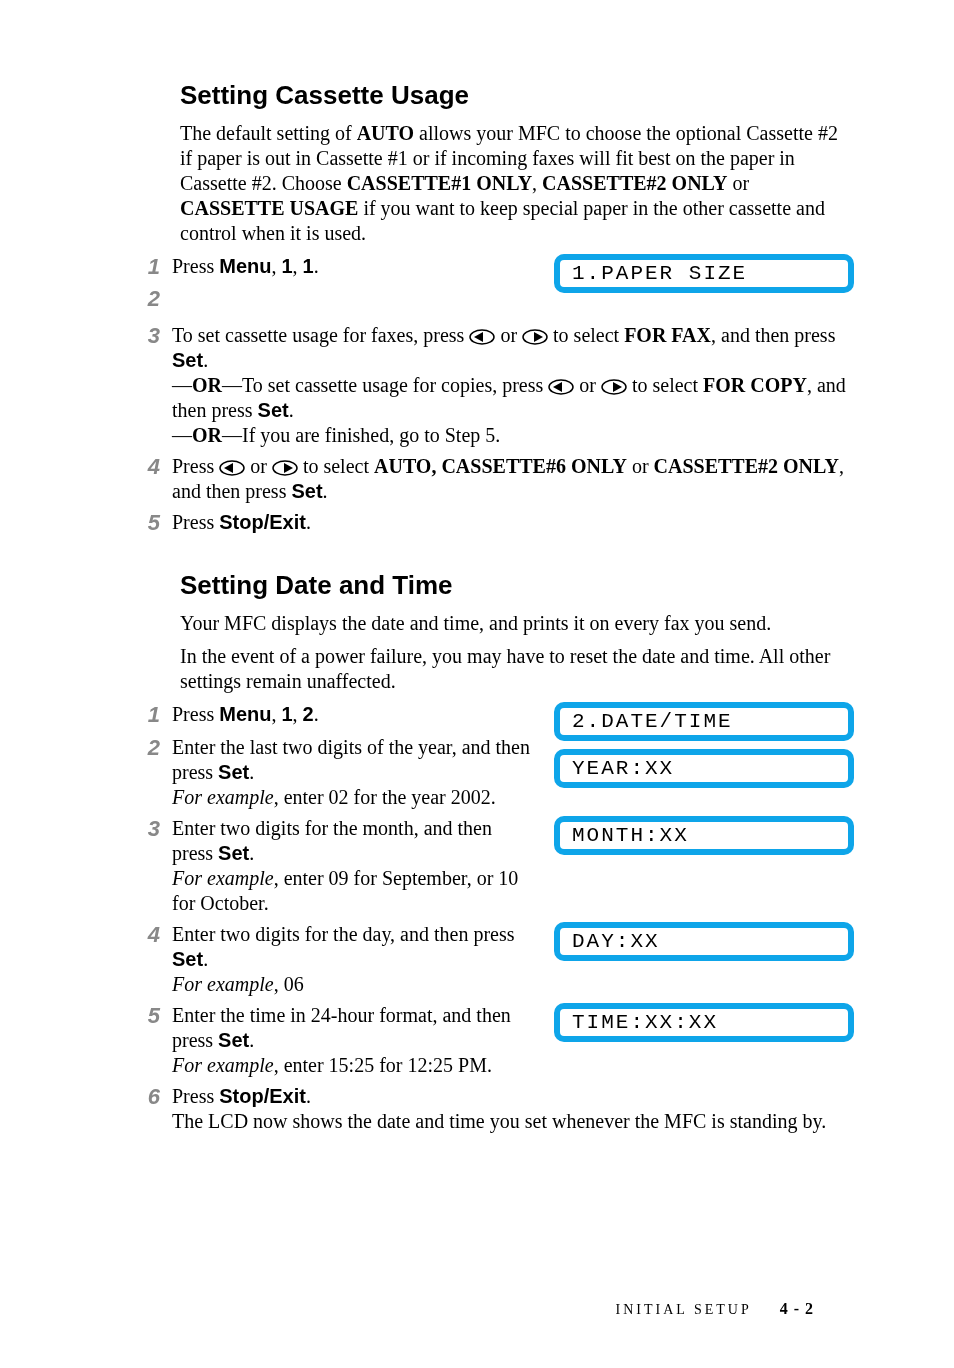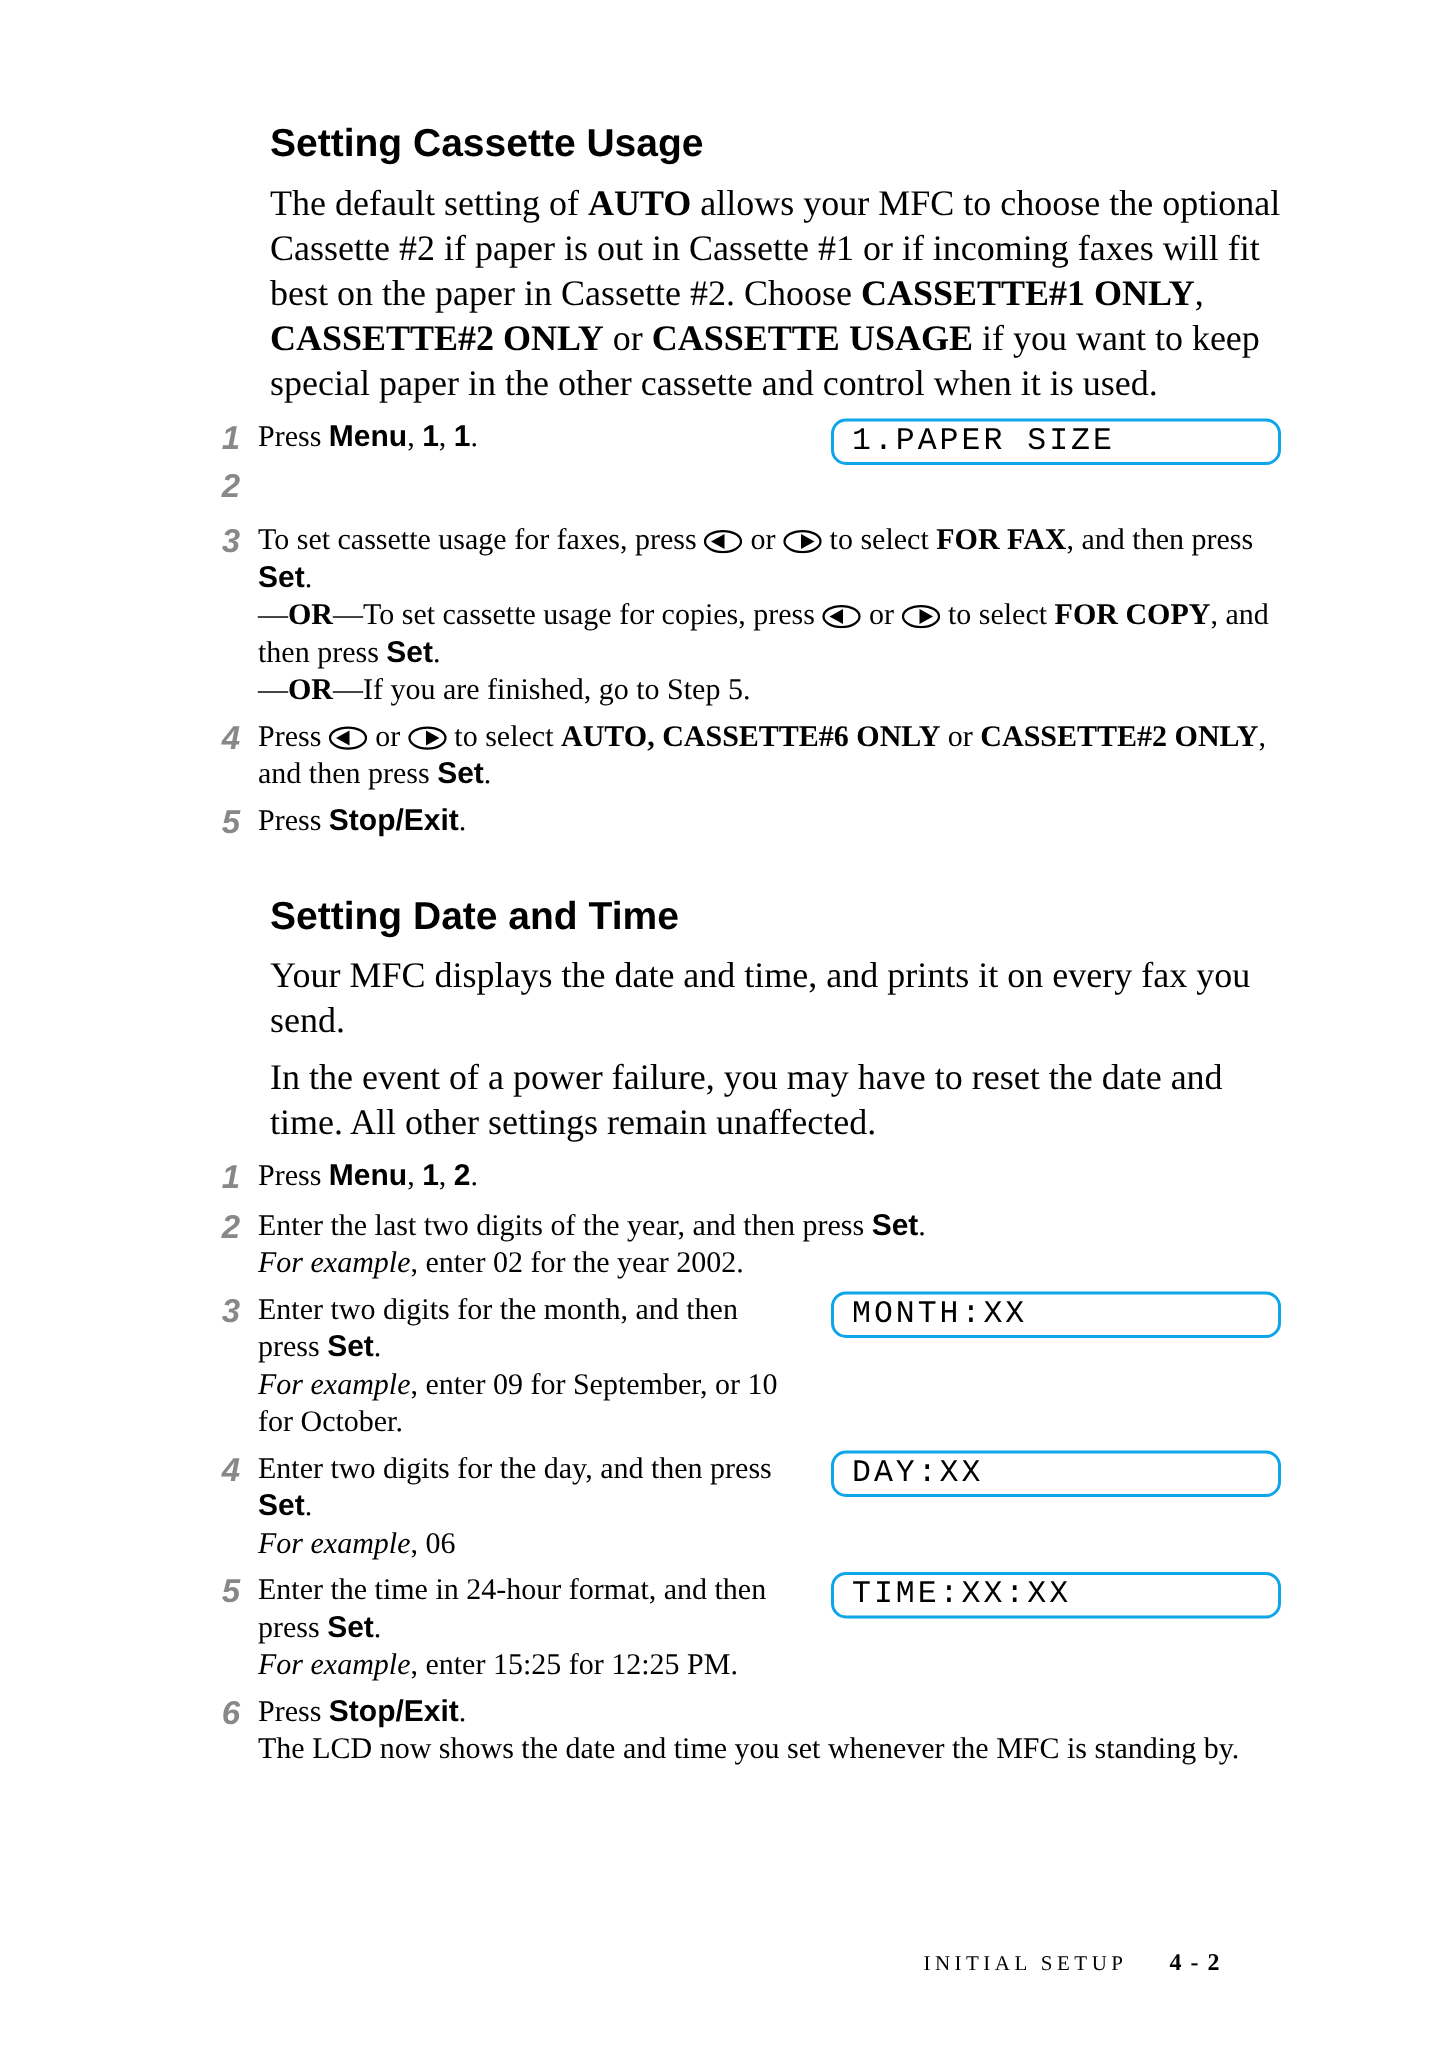--- a/index.html
+++ b/index.html
@@ -13,21 +13,21 @@
     padding: 80px 100px 0 130px;
   }
   .heading {
     font-family: Arial, Helvetica, sans-serif;
     font-weight: bold;
     font-size: 26px;
     margin-left: 50px;
     margin-bottom: 10px;
   }
   .body-para {
-    font-size: 24px;
+    font-size: 20px;
     line-height: 1.25;
     margin-left: 50px;
     margin-bottom: 8px;
     font-family: Liberation Serif, serif;
   }
   .list-row {
     display: flex;
     gap: 12px;
     margin-bottom: 6px;
     align-items: flex-start;
@@ -59,21 +59,21 @@
     height: 16px;
   }
   .arrow-icon svg { display:block; }
   .split-row {
     display: flex;
     gap: 20px;
   }
   .left-col { flex: 1; }
   .right-col { flex-shrink: 0; width: 300px; }
   .lcd-box {
-    border: 2px solid #0ea5e9;
+    border: 6px solid #0ea5e9;
     border-radius: 10px;
     font-family: "Courier New", monospace;
     font-size: 21px;
     letter-spacing: 2px;
     padding: 2px 12px;
     white-space: pre;
     margin-bottom: 8px;
   }
   .footer {
     position: absolute;
@@ -173,20 +173,24 @@
       </div>
     </div>
     <div class="list-row">
       <div class="step-num">2</div>
       <div class="step-text">
         <span>Enter the last two digits of the year, and then press </span><span class="bold-sans">Set</span><span>.</span><br>
         <span class="italic">For example</span><span>, enter 02 for the year 2002.</span>
       </div>
     </div>
   </div>
+  <div class="right-col">
+    <div class="lcd-box">2.DATE/TIME</div>
+    <div class="lcd-box">YEAR:XX</div>
+  </div>
 </div>
 
 <div class="split-row">
   <div class="left-col">
     <div class="list-row">
       <div class="step-num">3</div>
       <div class="step-text">
         <span>Enter two digits for the month, and then press </span><span class="bold-sans">Set</span><span>.</span><br>
         <span class="italic">For example</span><span>, enter 09 for September, or 10 for October.</span>
       </div>

